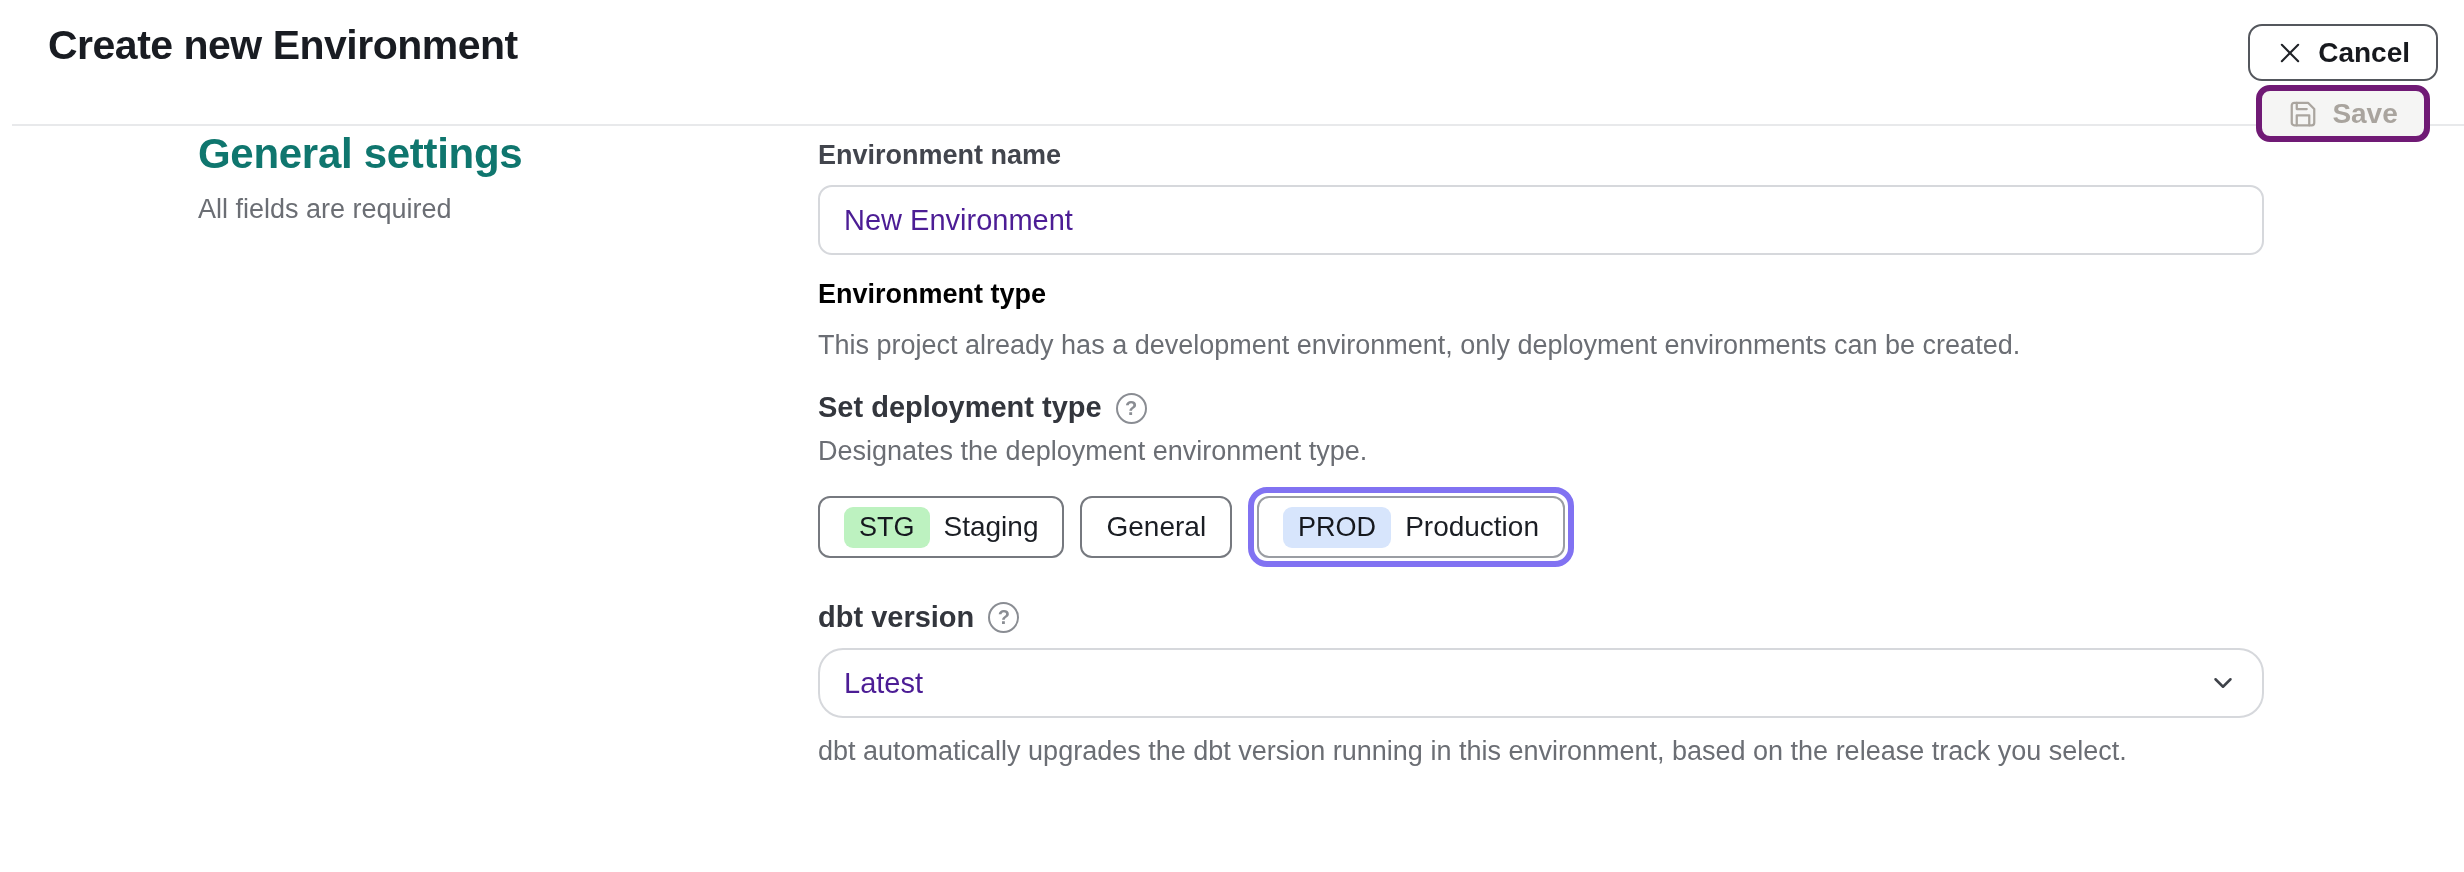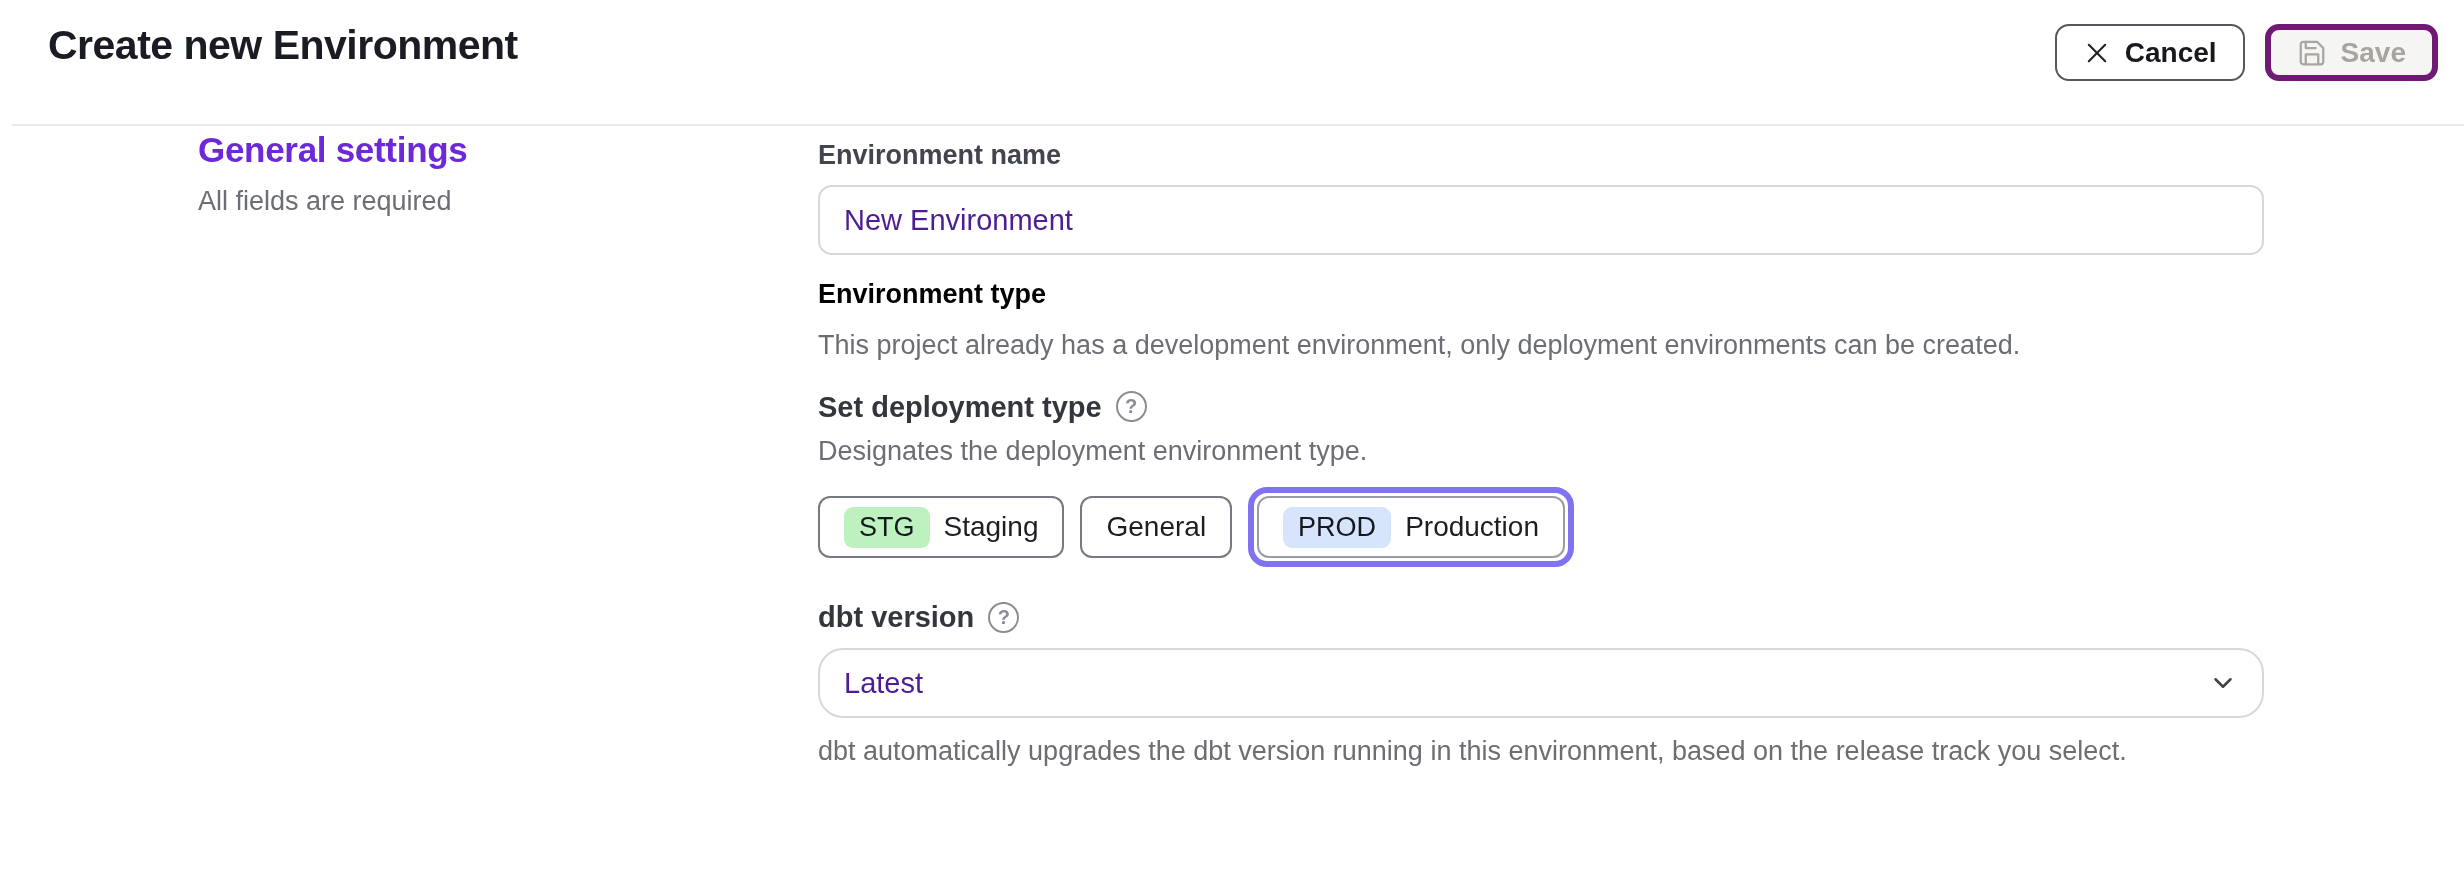--- a/index.html
+++ b/index.html
@@ -4,49 +4,49 @@
 <style>
   * { margin:0; padding:0; box-sizing:border-box; }
   html,body { width:2464px; height:872px; background:#ffffff; overflow:hidden;
               font-family:"Liberation Sans", sans-serif; color:#1b1e24; }
 
   
   .header { position:absolute; top:0; left:12px; width:2464px; height:126px;
             background:#fff; border-bottom:2px solid #e8e9eb; }
   .page-title { position:absolute; left:36px; top:22px; font-size:41px; font-weight:700;
                 letter-spacing:-0.5px; color:#191c22; }
-  .header-actions { position:absolute; right:38px; top:24px; display:flex; gap:20px; align-items:center; }
+  .header-actions { position:absolute; right:38px; top:24px; display:flex; gap:4px; align-items:center;flex-direction:column; }
   .btn { display:flex; align-items:center; gap:14px; height:57px; padding:0 26px;
          border-radius:14px; font-size:28px; font-weight:600; cursor:pointer; }
   .btn-cancel { background:#fff; border:2px solid #54575d; color:#17191e; }
   .btn-save { background:#f5f5f4; border:6px solid #701a75; color:#a9a49e; }
 
   
   .section-info { position:absolute; left:198px; top:130px; width:520px; }
-  .section-info h2 { font-size:35px; font-weight:700; color:#6d28d9; letter-spacing:-0.3px; }
+  .section-info h2 { font-size:42px; font-weight:700; color:#0f766e; letter-spacing:-0.3px; }
   .section-info p { margin-top:16px; font-size:27px; color:#6b6e74; }
 
   
   .form { position:absolute; left:818px; top:127px; width:1446px; }
   .field-label { font-size:27px; font-weight:600; color:#42454d; }
   .field-label.disabled { color:#000000; }
   .control { width:100%; height:70px; border:2px solid #d6d8dc; border-radius:14px;
              background:#fff; display:flex; align-items:center; justify-content:space-between;
              padding:0 24px; font-size:29px; font-weight:500; color:#4c1d95; }
   .control.disabled { background:#f5f5f6; }
   input.control { display:block; padding:0 24px; outline:none; }
   .help-text { font-size:27px; color:#6b6e74; }
 
   .row-name-label { margin-top:13px; }
   .row-name-input { margin-top:14px; }
   .row-type-label { margin-top:24px; }
   .row-type-select { margin-top:13px; }
   .row-type-help { margin-top:20px; }
 
-  .subheading { margin-top:30px; display:flex; align-items:flex-start; gap:14px; }
+  .subheading { margin-top:30px; display:flex; align-items:flex-end; gap:14px; }
   .subheading .txt { font-size:29px; font-weight:600; color:#33363d; }
   .help-circle { width:31px; height:31px; border:2px solid #8a8d93; border-radius:50%;
                  display:flex; align-items:center; justify-content:center;
                  font-size:20px; font-weight:600; color:#8a8d93; cursor:pointer; }
   .row-desc { margin-top:12px; }
 
   .type-row { margin-top:20px; display:flex; align-items:center; gap:16px; height:80px; }
   .type-btn { display:flex; align-items:center; gap:14px; height:62px; padding:0 24px;
               background:#fff; border:2px solid #76797f; border-radius:12px;
               font-size:28px; font-weight:500; color:#1b1e24; cursor:pointer; }

